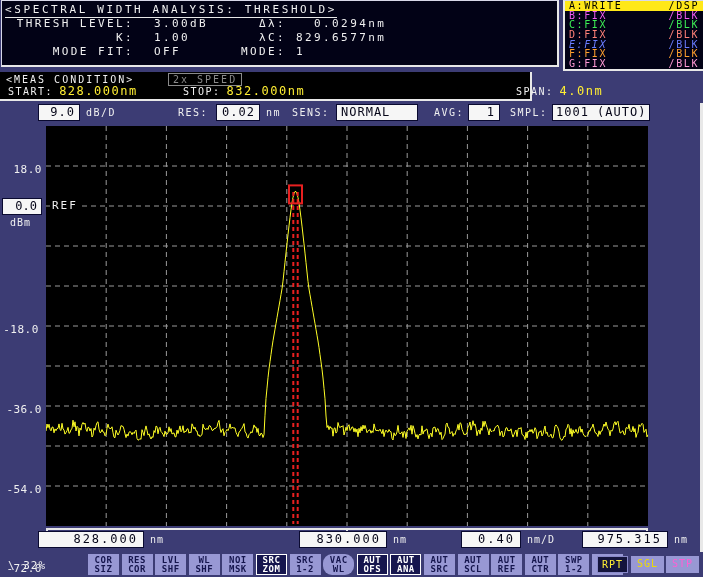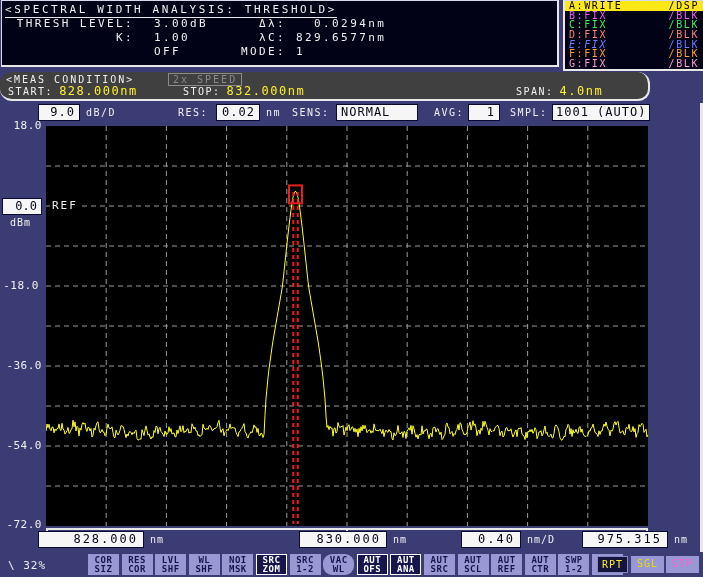--- a/index.html
+++ b/index.html
@@ -21,42 +21,42 @@
   .hv2{position:absolute;left:294px;white-space:pre;}
 
   
   .menu{position:absolute;left:563px;top:0;width:140px;height:71px;background:#020216;
         border-top:1px solid #d8d8e8;border-left:2px solid #e8e8e8;border-bottom:2px solid #e8e8e8;}
   .menu-row{height:9.7px;display:flex;justify-content:space-between;align-items:center;
         padding:0 4px;font-size:10px;letter-spacing:1.6px;line-height:9.7px;white-space:pre;}
   .menu-row.active{background:#ffe818;color:#000;}
 
   
-  .meas{position:absolute;left:0;top:72px;width:650px;height:29px;background:#404040;
-        border-right:2px solid #e8e8e8;border-bottom:2px solid #e8e8e8;border-radius:12px;}
+  .meas{position:absolute;left:0;top:72px;width:532px;height:29px;background:#000000;
+        border-right:2px solid #e8e8e8;border-bottom:2px solid #e8e8e8;}
   .meas-title{position:absolute;left:6px;top:2px;font-size:10px;letter-spacing:2px;white-space:pre;}
   .speed{position:absolute;left:168px;top:1px;font-size:10px;letter-spacing:2px;color:#8a8a8a;
         border:1px solid #8a8a8a;padding:0 4px;line-height:11px;}
   .mfield{position:absolute;top:13px;display:flex;align-items:baseline;gap:6px;line-height:13px;}
   .mf0{left:8px}.mf1{left:183px}.mf2{left:343px}.mf3{left:516px}
   .mlabel{font-size:10px;letter-spacing:1.5px;}
   .mval{font-size:12px;letter-spacing:1.5px;color:#ffee33;}
 
   
   .set-label{position:absolute;top:107px;font-size:10px;letter-spacing:1.5px;white-space:pre;}
   .vbox{position:absolute;top:104px;height:17px;background:#f6f6f6;color:#050518;
         border:1px solid #0a0a30;font-size:12px;line-height:15px;letter-spacing:1px;
         text-align:right;padding:0 4px;white-space:pre;}
   .vbox.vleft{text-align:left;}
 
   
   .plot{position:absolute;left:46px;top:126px;width:602px;height:400px;background:#000;}
   .ref-tag{position:absolute;left:4px;top:73px;font-size:11px;letter-spacing:2px;background:#000;
         padding:0 2px;z-index:3;}
-  .ylab{position:absolute;left:0;width:42px;text-align:right;font-size:11px;letter-spacing:0.5px;white-space:pre;}
+  .ylab{position:absolute;left:0;width:42px;text-align:right;font-size:11px;letter-spacing:0.5px;white-space:pre;margin-top:44px;}
   .refbox{position:absolute;left:2px;top:198px;width:40px;height:17px;background:#f6f6f6;color:#050518;
         border:1px solid #0a0a30;font-size:12px;line-height:15px;text-align:right;padding-right:4px;}
   .refunit{position:absolute;left:10px;top:217px;font-size:10px;letter-spacing:1px;}
 
   .axisline{position:absolute;left:46px;top:528px;width:602px;height:2px;background:#e8e8e8;}
   .tick{position:absolute;top:528px;width:2px;height:8px;background:#e8e8e8;}
 
   
   .xbox{position:absolute;top:531px;height:17px;background:#f6f6f6;color:#050518;
         border:1px solid #0a0a30;font-size:12px;line-height:15px;letter-spacing:2px;
@@ -90,20 +90,21 @@
       <span class="hl2">Δλ:</span>
       <span class="hv2">  0.0294nm</span>
     </div>
     <div class="hrow hr1">
       <span class="hl1">K:</span>
       <span class="hv1">1.00</span>
       <span class="hl2">λC:</span>
       <span class="hv2">829.6577nm</span>
     </div>
     <div class="hrow hr2">
+      <span class="hl1">MODE FIT:</span>
       <span class="hv1">OFF</span>
       <span class="hl2">MODE:</span>
       <span class="hv2">1</span>
     </div>
   </div>
 
   <div class="menu">
       <div class="menu-row active"><span>A:WRITE</span><span>/DSP</span></div>
       <div class="menu-row"><span style="color: rgb(242, 92, 242);">B:FIX</span><span style="color: rgb(242, 92, 242);">/BLK</span></div>
       <div class="menu-row"><span style="color: rgb(61, 238, 85);">C:FIX</span><span style="color: rgb(61, 238, 85);">/BLK</span></div>

